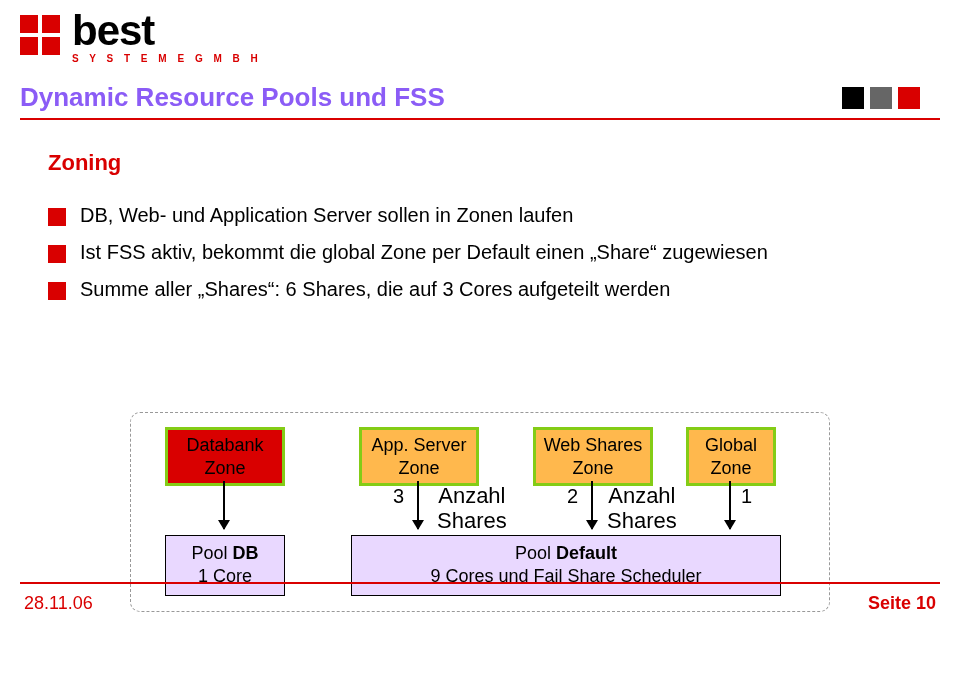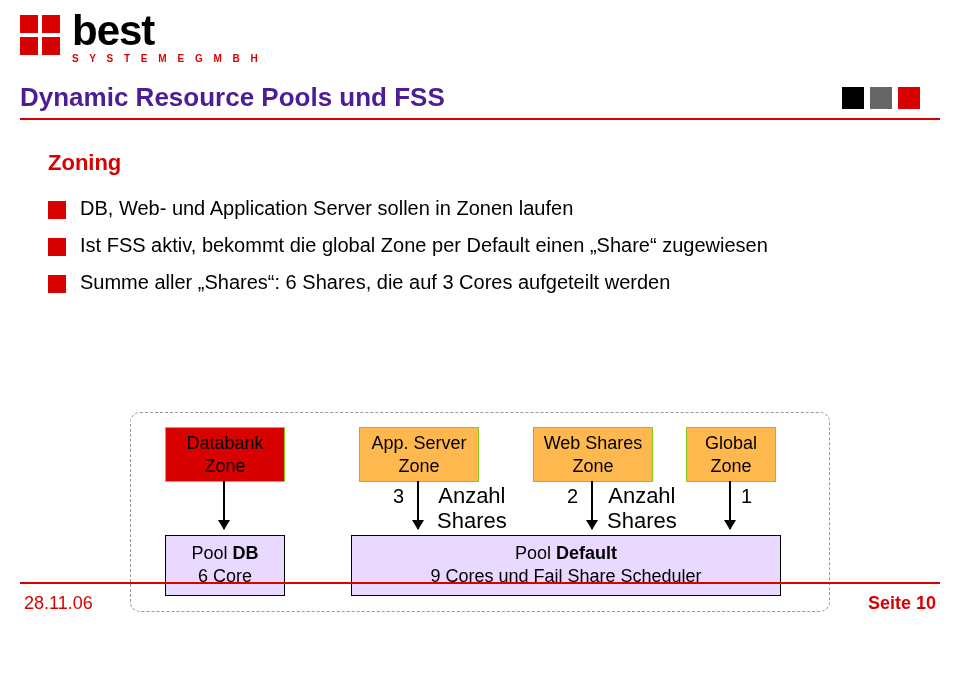--- a/index.html
+++ b/index.html
@@ -18,33 +18,33 @@
   .logo-text .main { font-size: 42px; font-weight: 900; color: #000; letter-spacing: -1px; }
   .logo-text .sub  { font-size: 10px; font-weight: 700; color: #d90000; letter-spacing: 4px; margin-top: 2px; }
 
   
   .deco { position: absolute; top: 87px; right: 40px; display: flex; gap: 6px; }
   .deco span:nth-child(1){ width:22px; height:22px; background:#000; display:inline-block;}
   .deco span:nth-child(2){ width:22px; height:22px; background:#666; display:inline-block;}
   .deco span:nth-child(3){ width:22px; height:22px; background:#d90000; display:inline-block;}
 
   
-  .title { position: absolute; top: 82px; left: 20px; font-size: 26px; font-weight: 700; color: #4c1d95; }
+  .title { position: absolute; top: 82px; left: 20px; font-size: 26px; font-weight: 700; color: #8b5cf6; }
   .title-rule { position: absolute; top: 118px; left: 20px; right: 20px; height: 2px; background: #d90000; }
 
   
   .body { position: absolute; top: 150px; left: 48px; right: 48px; }
-  .subhead { font-size: 22px; font-weight: 700; color: #d90000; margin-bottom: 21px; }
+  .subhead { font-size: 22px; font-weight: 700; color: #d90000; margin-bottom: 28px; }
   .bullets { list-style: none; }
   .bullets li { display: flex; align-items: center; font-size: 20px; color: #000; margin-bottom: 14px; }
   .bullets li .sqmark { width: 18px; height: 18px; background: #d90000; flex: 0 0 18px; margin-right: 14px; margin-top: 2px; }
 
   
   .diagram { position: absolute; top: 412px; left: 130px; width: 700px; height: 200px; border: 1.5px dashed #999; border-radius: 10px; }
-  .zonebox { position: absolute; top: 14px; width: 120px; border: 1px solid #84cc16; text-align: center; font-size: 18px; line-height: 1.25; padding: 4px 2px; }
+  .zonebox { position: absolute; top: 14px; width: 120px; border: 3px solid #84cc16; text-align: center; font-size: 18px; line-height: 1.25; padding: 4px 2px; }
   .zonebox.red { background: #d90000; }
   .zonebox.orange { background: #ffb84d; }
 
   .zb1 { left: 34px; }
   .zb2 { left: 228px; }
   .zb3 { left: 402px; }
   .zb4 { left: 555px; width: 90px; }
 
   .arrow { position: absolute; width: 2px; background: #000; }
   .arrow::after { content: ""; position: absolute; bottom: -1px; left: -5px; border-left: 6px solid transparent; border-right: 6px solid transparent; border-top: 10px solid #000; }
@@ -145,21 +145,21 @@
     <span class="sharenum sn2">2</span>
     <span class="sharenum sn3">1</span>
 
     <span class="sharelabel sl1" style="white-space:pre-line;">Anzahl
 Shares</span>
     <span class="sharelabel sl2" style="white-space:pre-line;">Anzahl
 Shares</span>
 
     <div class="poolbox pur pb1">
       <span>Pool </span><b>DB</b><br>
-      <span>6 Core</span>
+      <span>1 Core</span>
     </div>
     <div class="poolbox pur pb2">
       <span>Pool </span><b>Default</b><br>
       <span>9 Cores und Fail Share Scheduler</span>
     </div>
   </div>
 
   <div class="footer-rule"></div>
   <div class="footer-left">28.11.06</div>
   <div class="footer-right">Seite 10</div>

